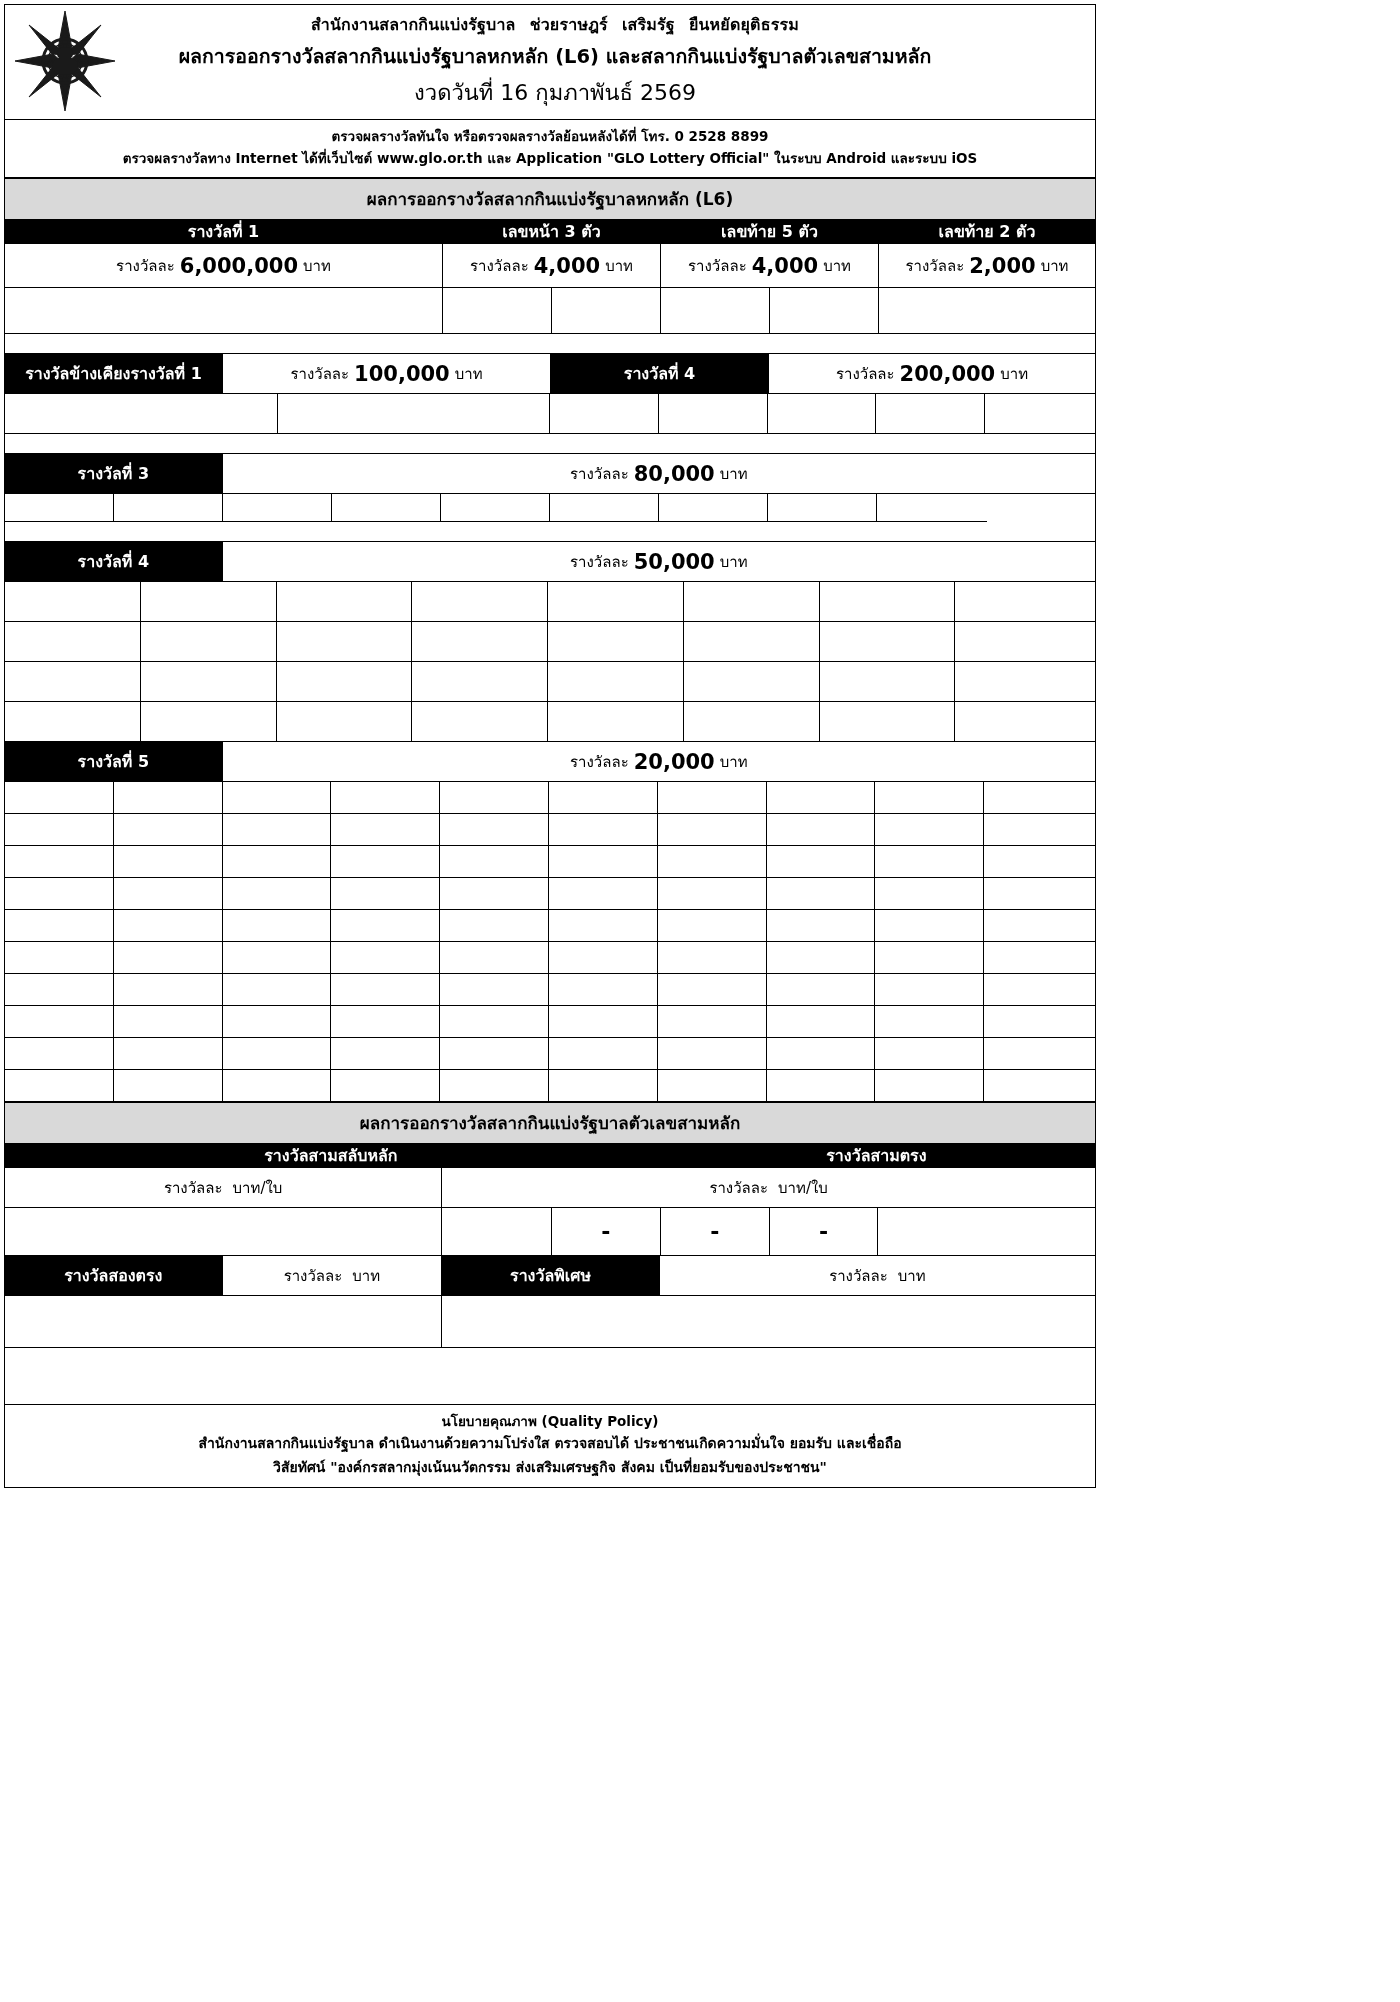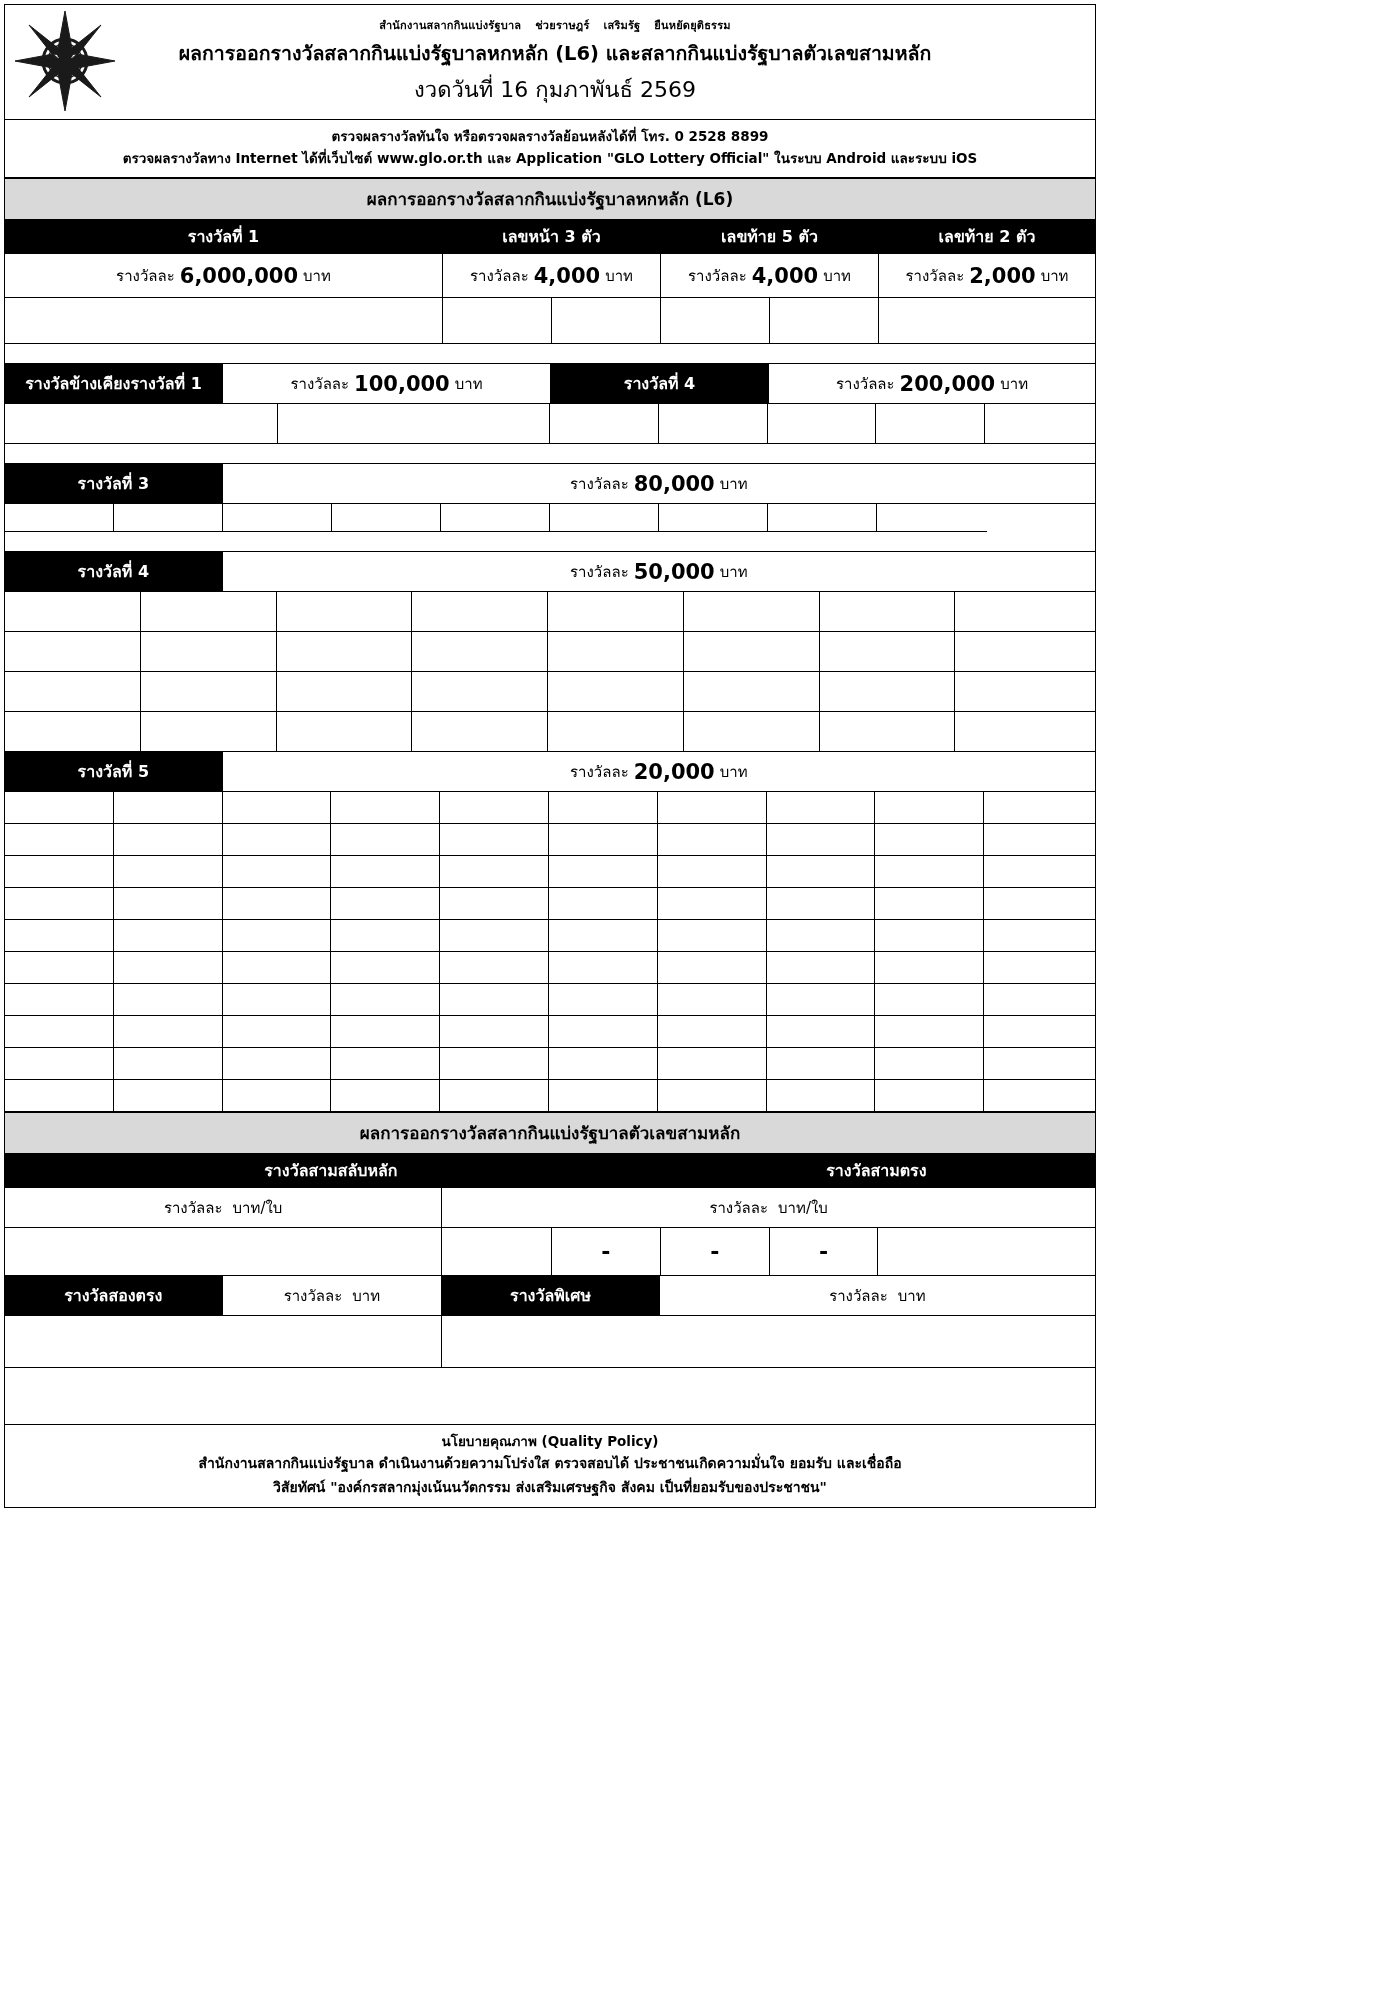--- a/index.html
+++ b/index.html
@@ -38,21 +38,21 @@
     display: flex;
     align-items: center;
     justify-content: center;
   }
   .header-text {
     flex: 1 1 auto;
     text-align: center;
     padding-right: 110px;
   }
   .slogan {
-    font-size: 11px;
+    font-size: 16px;
     font-weight: bold;
     letter-spacing: 0.2px;
     margin-bottom: 4px;
   }
   .slogan span { display: inline-block; margin: 0 7px; }
   .title-main {
     font-size: 19.5px;
     font-weight: bold;
     margin-bottom: 3px;
   }
@@ -103,21 +103,21 @@
   .lbl {
     text-align: center;
     display: flex;
     align-items: center;
     justify-content: center;
     font-size: 15px;
   }
   .lbl .big { font-size: 21px; font-weight: bold; margin: 0 5px; }
   .lbl .small { font-size: 15px; }
   .empty { background: #fff; }
-  .h34 { height: 34px; }
+  .h34 { height: 24px; }
   .h40 { height: 40px; }
   .h44 { height: 44px; }
   .h46 { height: 46px; }
   .h48 { height: 48px; }
   .h52 { height: 52px; }
   .h28 { height: 28px; }
 
   .sep-blank {
     height: 20px;
     border-bottom: 1px solid #000;

